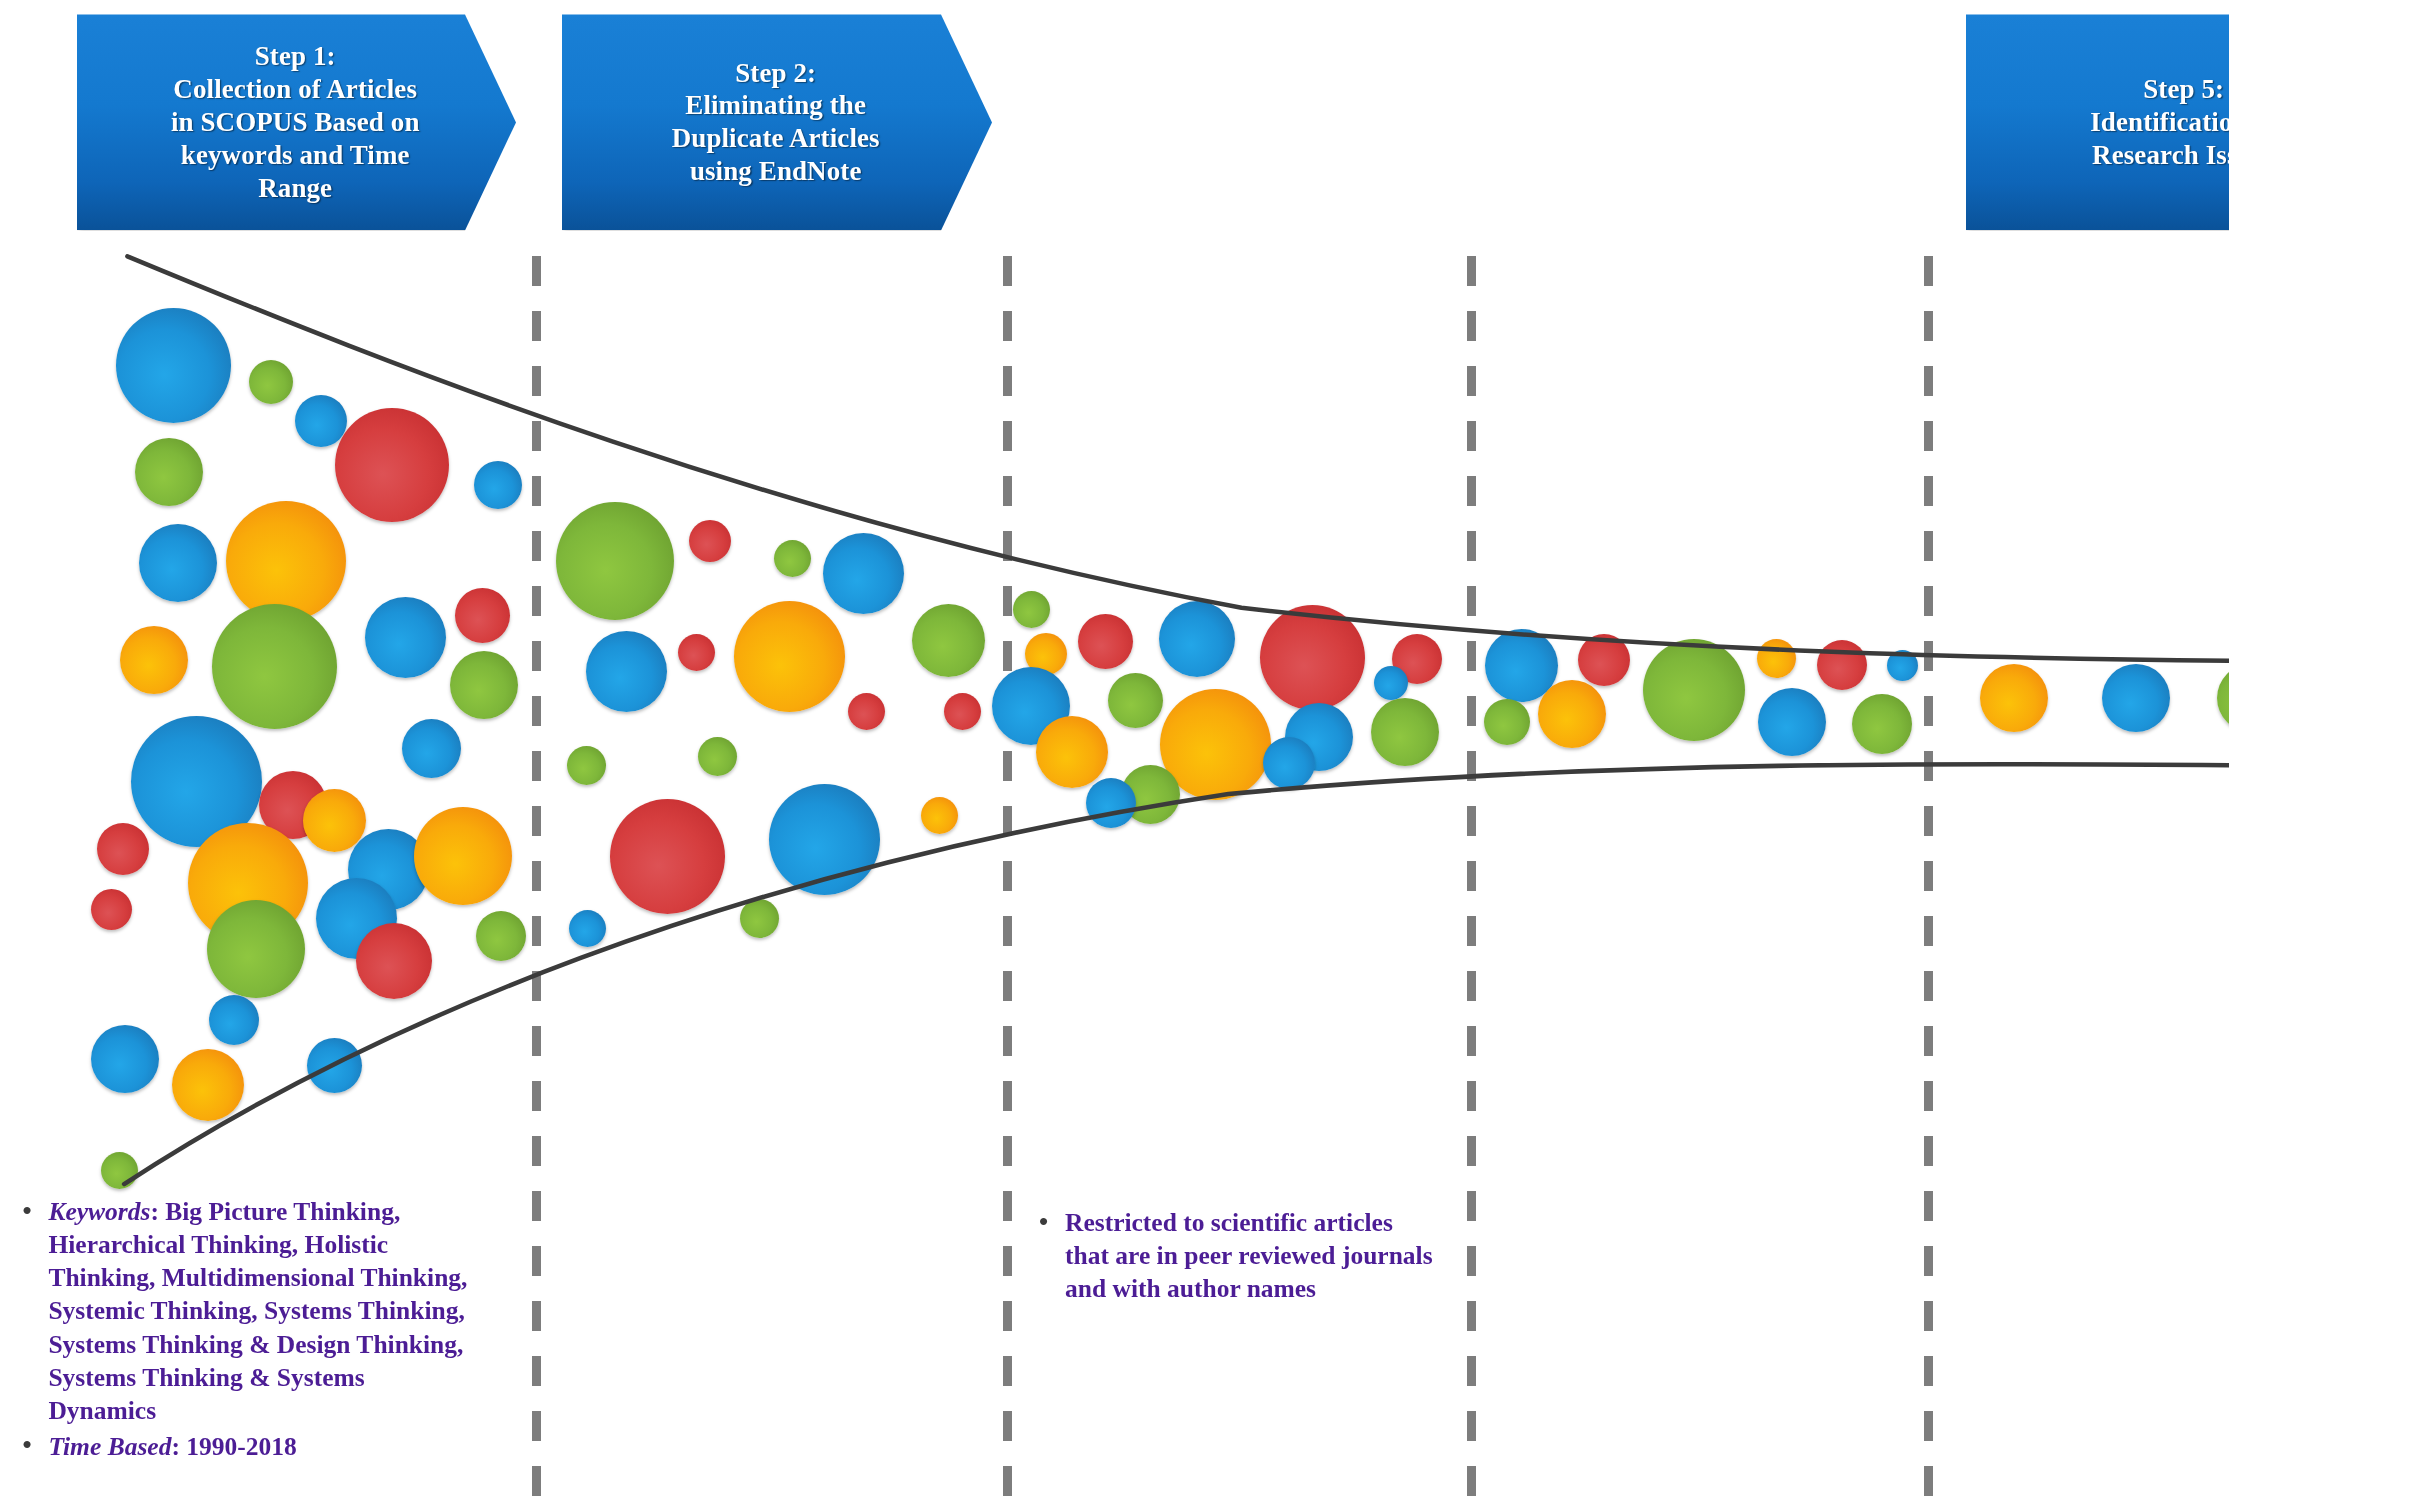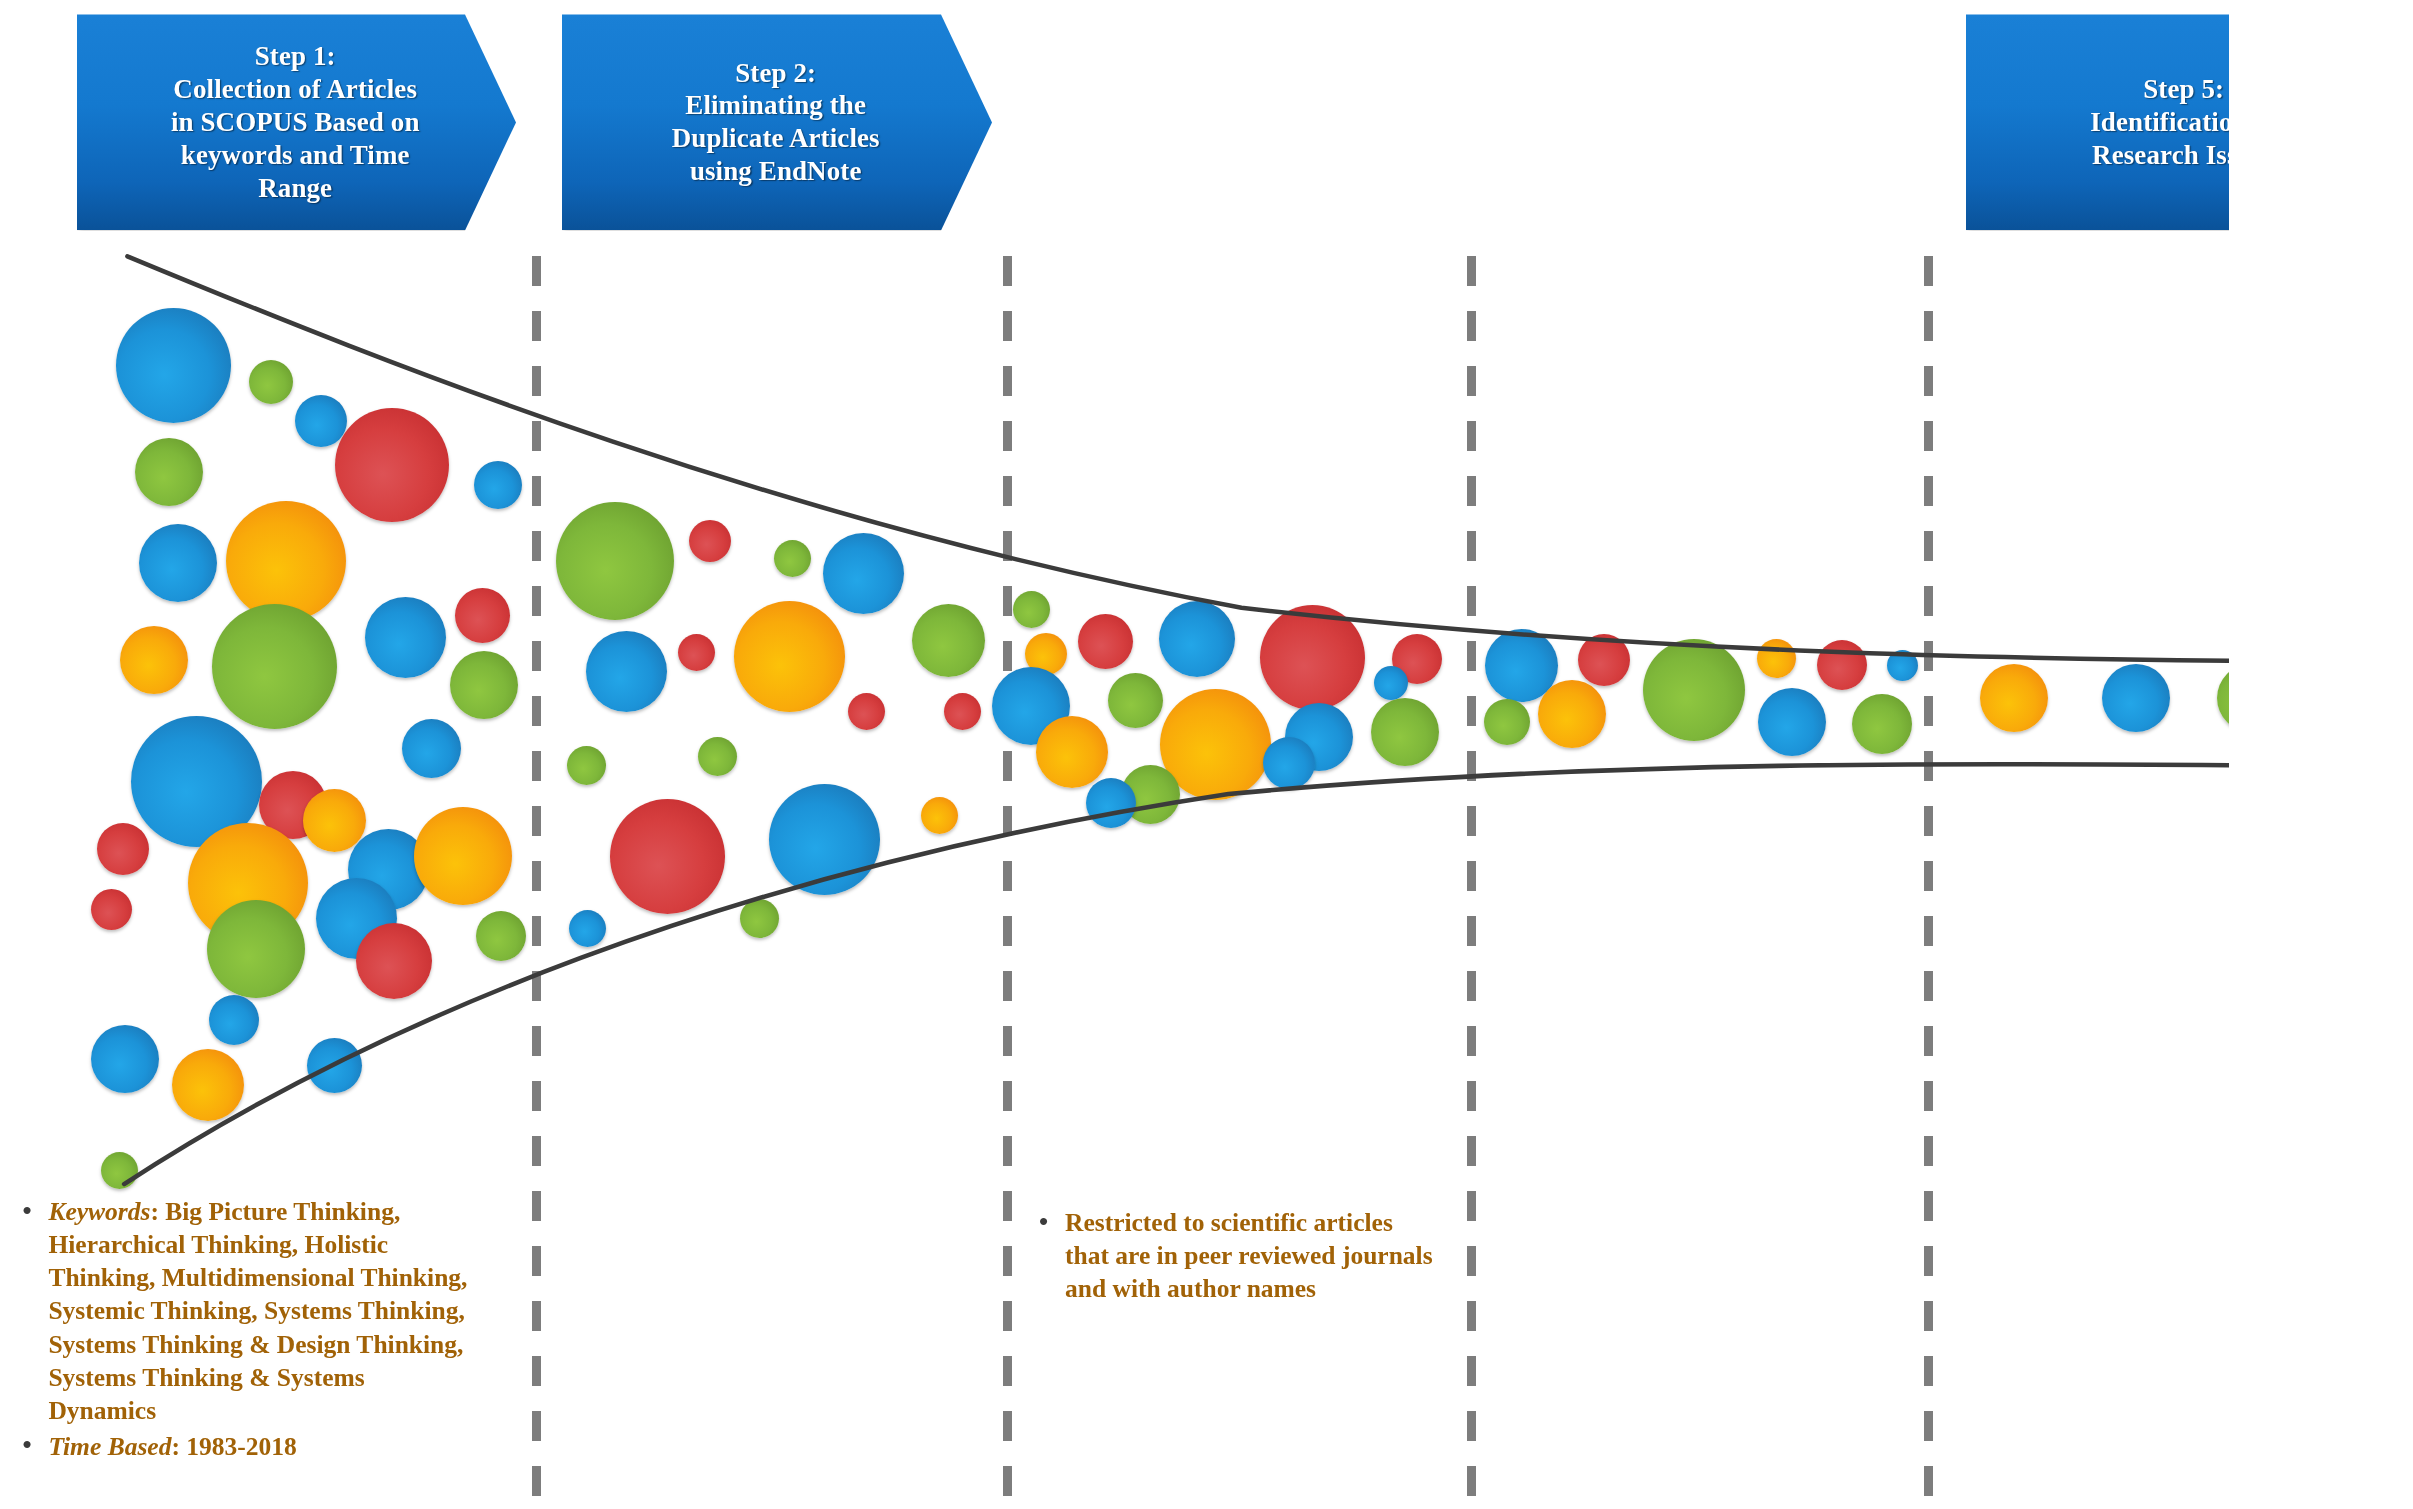--- a/index.html
+++ b/index.html
@@ -73,21 +73,21 @@
     top: 0;
     width: 2413px;
     height: 1509px;
     pointer-events: none;
   }
   
   .notes {
     position: absolute;
     font-family: "Liberation Serif", serif;
     font-weight: bold;
-    color: #a16207;
+    color: #4c1d95;
     font-size: 25.5px;
     line-height: 1.30;
   }
   .notes ul {
     margin: 0;
     padding-left: 34px;
     list-style: none;
   }
   .notes li {
     position: relative;
@@ -221,21 +221,21 @@
     <path id="funnel-upper" fill="none" stroke="#3b3b3b" stroke-width="7" stroke-linecap="round" d="M 195 392 C 600 560, 1200 800, 1900 930 C 2500 1000, 3100 1010, 3572 1012"></path>
     <path id="funnel-lower" fill="none" stroke="#3b3b3b" stroke-width="7" stroke-linecap="round" d="M 190 1812 C 560 1570, 1120 1330, 1880 1215 C 2460 1160, 3080 1168, 3522 1172"></path>
   </svg>
 
   <div class="notes" id="notes-keywords">
     <ul>
       <li>
         <em>Keywords</em><span>: </span><span>Big Picture Thinking, Hierarchical Thinking, Holistic Thinking, Multidimensional Thinking, Systemic Thinking, Systems Thinking, Systems Thinking &amp; Design Thinking, Systems Thinking &amp; Systems Dynamics</span>
       </li>
       <li>
-        <em>Time Based</em><span>: </span><span>1983-2018</span>
+        <em>Time Based</em><span>: </span><span>1990-2018</span>
       </li>
     </ul>
   </div>
 
   <div class="notes" id="notes-step3">
     <ul>
       <li>Restricted to scientific articles that are in peer reviewed journals and with author names</li>
     </ul>
   </div>
 

